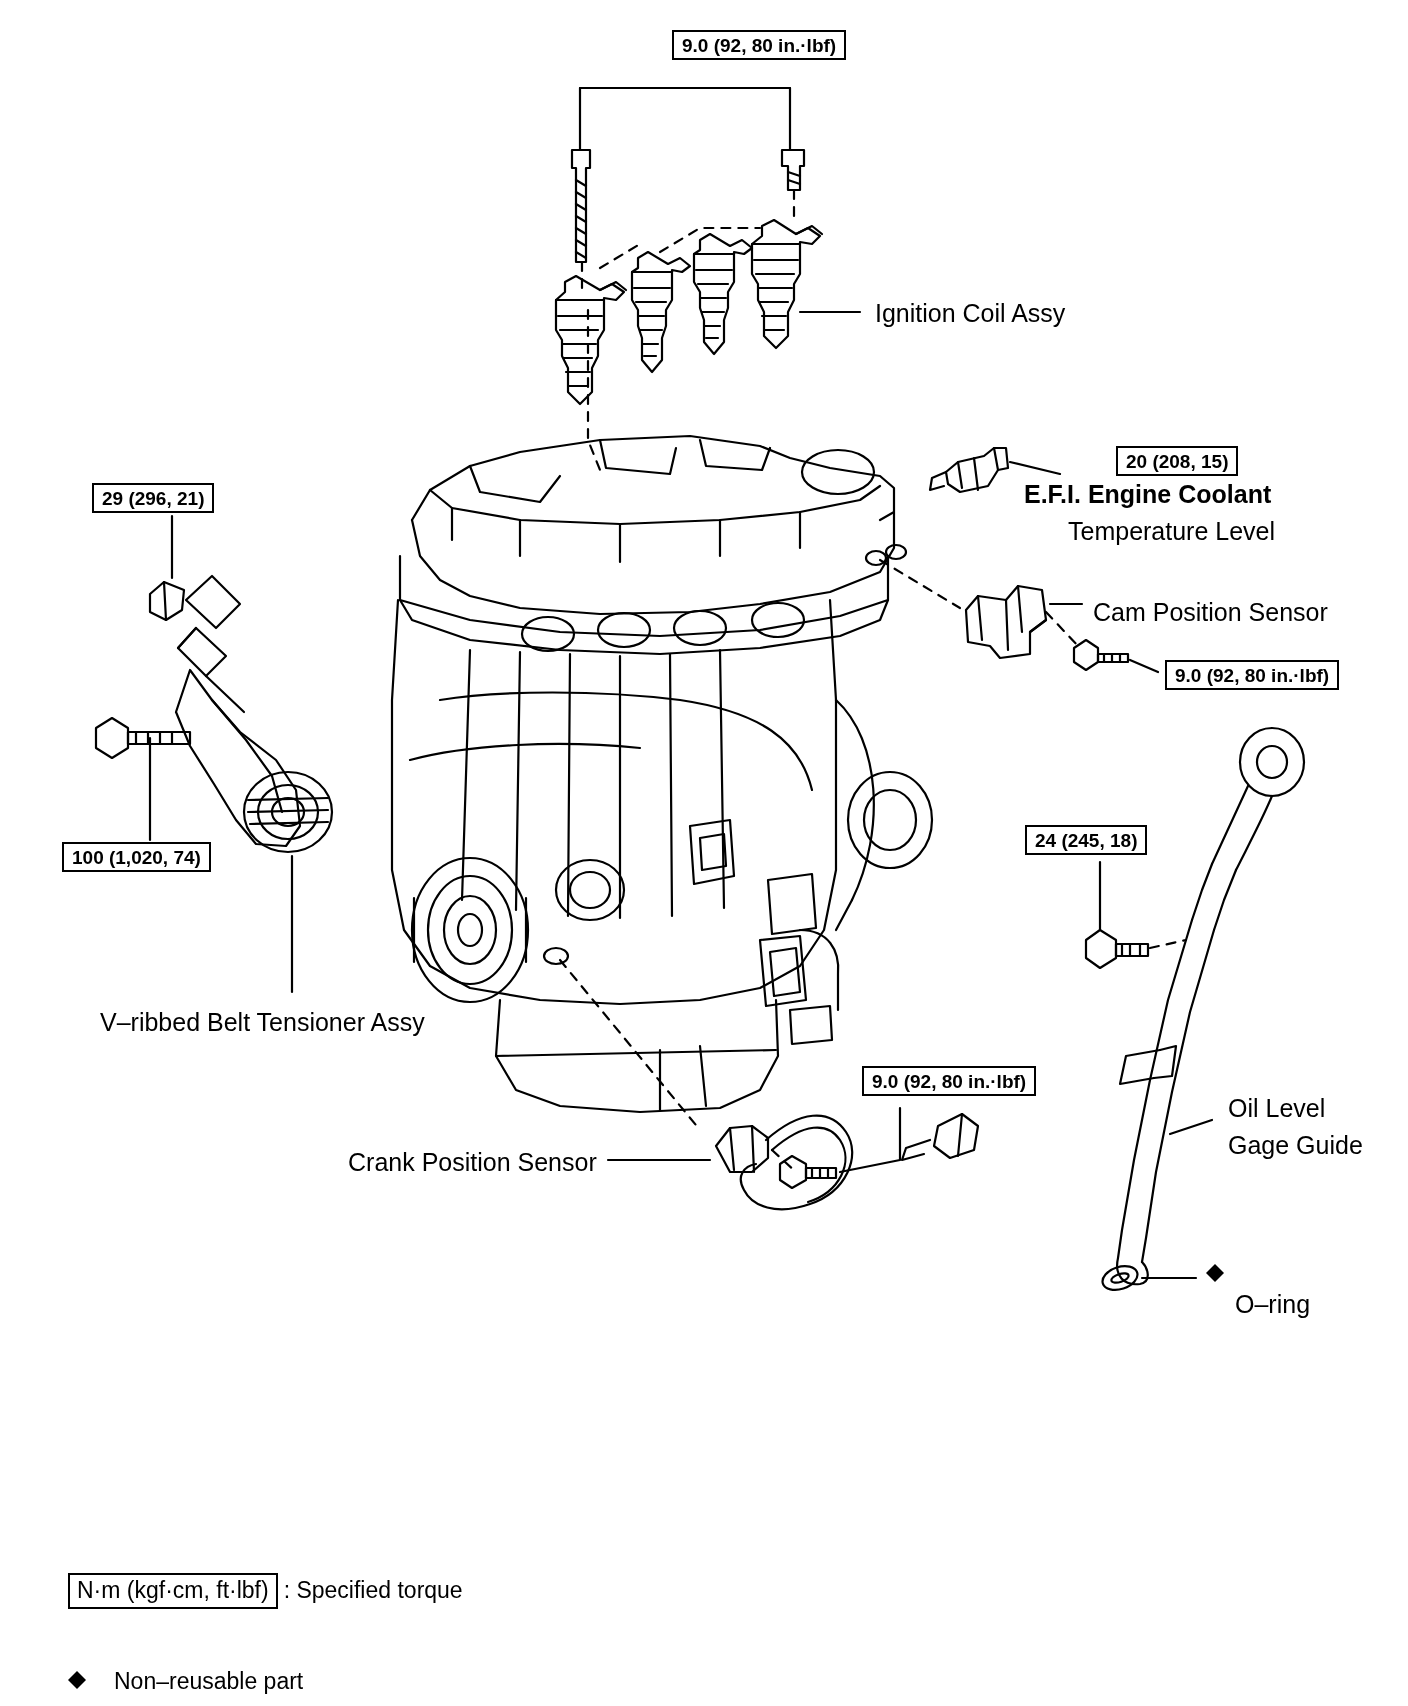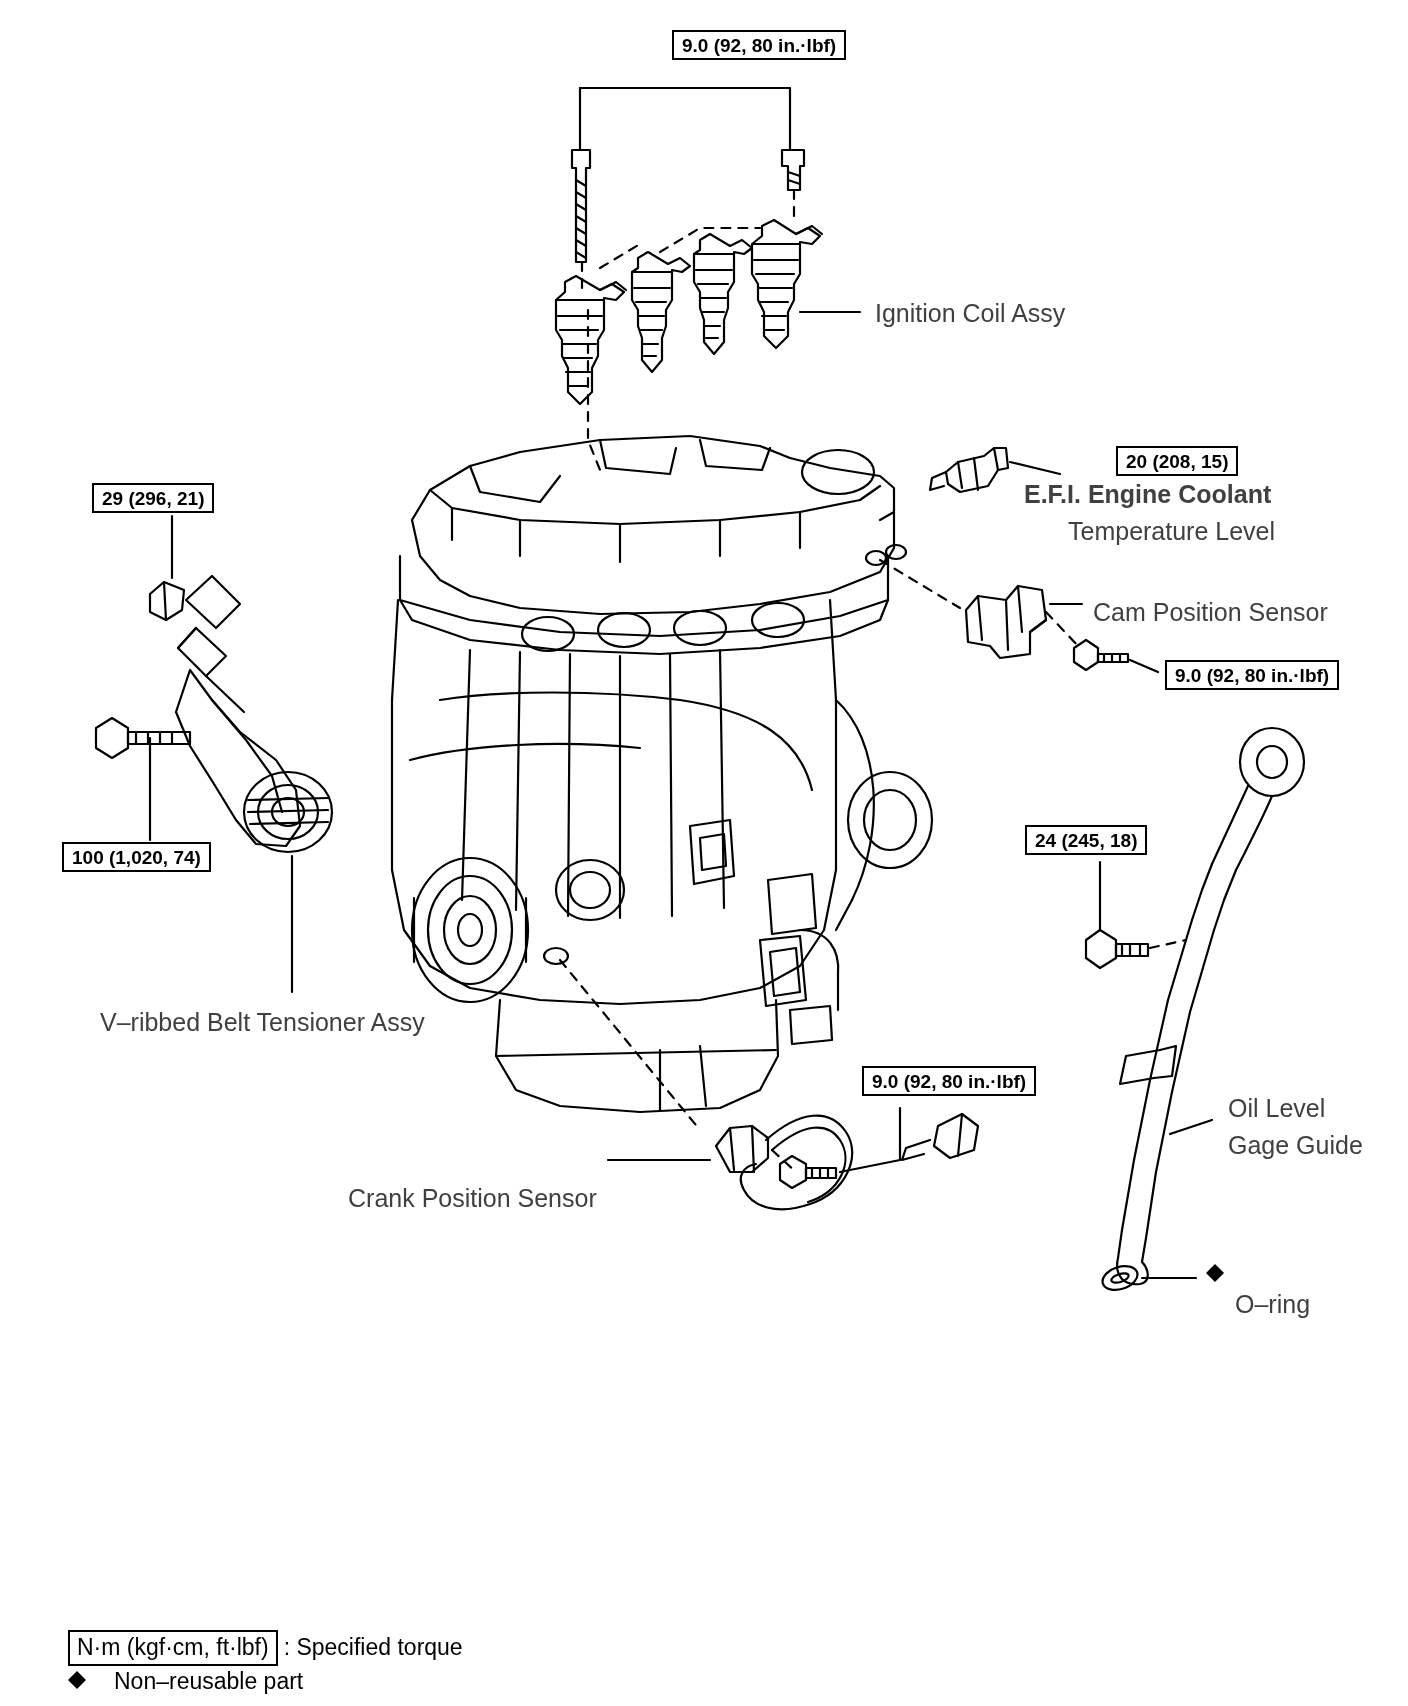--- a/index.html
+++ b/index.html
@@ -18,21 +18,21 @@
   #diagram {
     position: absolute;
     left: 0;
     top: 0;
     width: 1408px;
     height: 1706px;
   }
   .lbl {
     position: absolute;
     font-family: "Liberation Sans", sans-serif;
-    color: #404040;
+    color: #000000;
     white-space: pre;
     line-height: 1.25;
   }
   .torque {
     position: absolute;
     border: 2px solid #000;
     font-family: "Liberation Sans", sans-serif;
     font-weight: bold;
     font-size: 19px;
     padding: 3px 8px 0 8px;
@@ -320,26 +320,26 @@
 
 <div class="lbl name" style="left:875px; top:298px;">Ignition Coil Assy</div>
 
 <div class="lbl name" style="left:1024px; top:479px;font-weight:bold;">E.F.I. Engine Coolant</div>
 <div class="lbl name" style="left:1068px; top:516px;">Temperature Level</div>
 
 <div class="lbl name" style="left:1093px; top:597px;">Cam Position Sensor</div>
 
 <div class="lbl name" style="left:100px; top:1007px;">V–ribbed Belt Tensioner Assy</div>
 
-<div class="lbl name" style="left:348px; top:1147px;margin-top:36px;">Crank Position Sensor</div>
+<div class="lbl name" style="left:348px; top:1147px;">Crank Position Sensor</div>
 
 <div class="lbl name" style="left:1228px; top:1093px;">Oil Level</div>
 <div class="lbl name" style="left:1228px; top:1130px;text-align:right;">Gage Guide</div>
 
 <div class="lbl name" style="left:1235px; top:1289px;">O–ring</div>
 <div style="position:absolute; left:1206px; top:1264px;"><span class="diamond"></span></div>
 
-<div class="legend-torque" style="left:68px; top:1630px;">
+<div class="legend-torque" style="left:68px; top:1573px;">
   <span class="legend-box">N·m (kgf·cm, ft·lbf)</span><span style="margin-left:6px;">: Specified torque</span>
 </div>
 <div class="legend-row2" style="left:68px; top:1668px;">
   <span class="diamond"></span><span style="margin-left:28px;">Non–reusable part</span>
 </div>
 
 </body></html>

